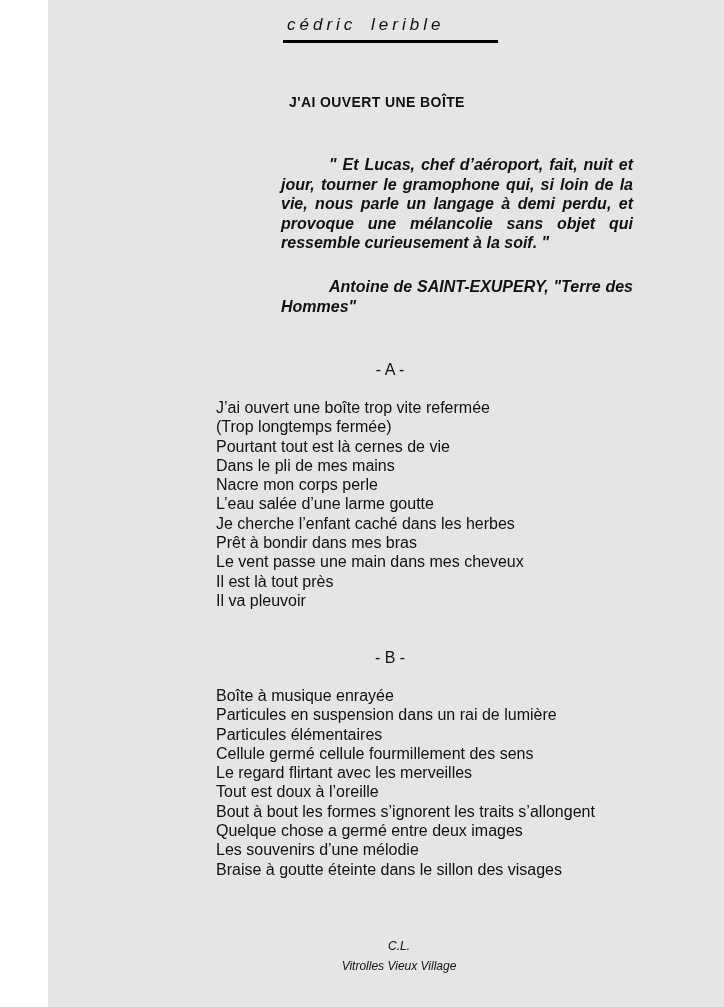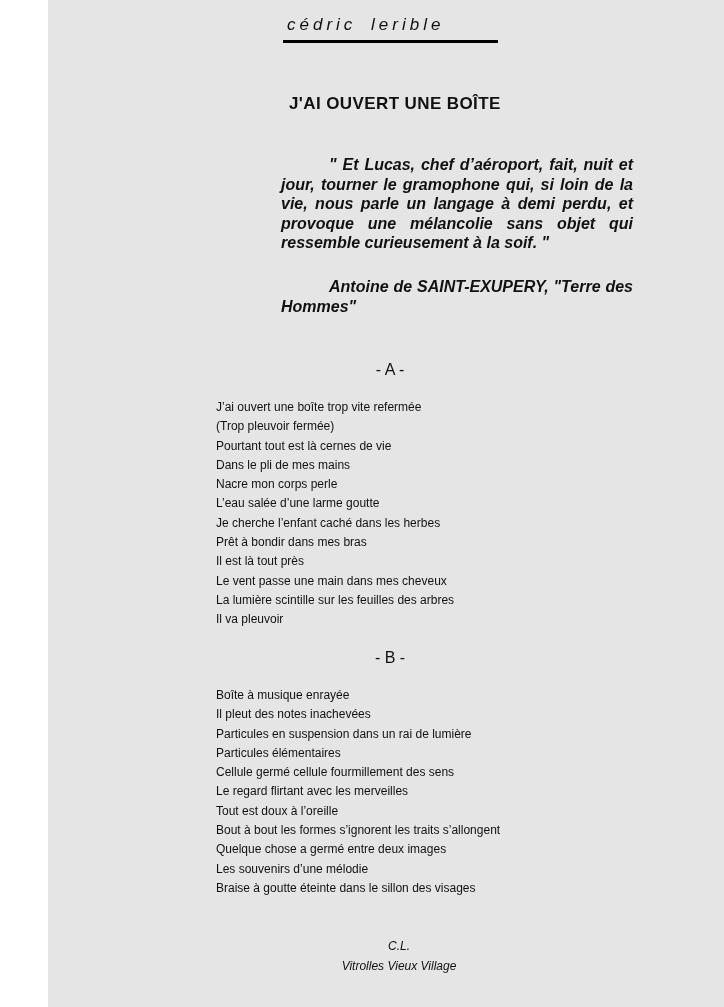--- a/index.html
+++ b/index.html
@@ -35,21 +35,21 @@
     word-spacing: 6px;
     padding-left: 4px;
     white-space: nowrap;
   }
 
   
   .poem-title {
     position: absolute;
     left: 241px;
     top: 94px;
-    font-size: 17px;
+    font-size: 14px;
     font-weight: bold;
     letter-spacing: 0.4px;
     white-space: nowrap;
   }
 
   
   .epigraph-quote {
     position: absolute;
     left: 233px;
     top: 155px;
@@ -85,21 +85,21 @@
     font-size: 16px;
     line-height: 20px;
   }
   .section-label.a { top: 360px; }
   .section-label.b { top: 648px; }
 
   
   .stanza {
     position: absolute;
     left: 168px;
-    font-size: 12px;
+    font-size: 16px;
     line-height: 19.3px;
   }
   .stanza.a { top: 398px; }
   .stanza.b { top: 686px; }
   .line { white-space: nowrap; }
 
   
   .signature {
     position: absolute;
     left: 168px;
@@ -123,38 +123,36 @@
   <div class="poem-title">J'AI OUVERT UNE BOÎTE</div>
 
   <blockquote class="epigraph-quote">" Et Lucas, chef d’aéroport, fait, nuit et jour, tourner le gramophone qui, si loin de la vie, nous parle un langage à demi perdu, et provoque une mélancolie sans objet qui ressemble curieusement à la soif. "</blockquote>
 
   <p class="epigraph-attribution">Antoine de SAINT-EXUPERY, "Terre des Hommes"</p>
 
   <div class="section-label a">- A -</div>
 
   <div class="stanza a">
     <div class="line">J’ai ouvert une boîte trop vite refermée</div>
-    <div class="line">(Trop pleuvoir fermée)</div>
+    <div class="line">(Trop longtemps fermée)</div>
     <div class="line">Pourtant tout est là cernes de vie</div>
     <div class="line">Dans le pli de mes mains</div>
     <div class="line">Nacre mon corps perle</div>
     <div class="line">L’eau salée d’une larme goutte</div>
     <div class="line">Je cherche l’enfant caché dans les herbes</div>
     <div class="line">Prêt à bondir dans mes bras</div>
+    <div class="line">Le vent passe une main dans mes cheveux</div>
     <div class="line">Il est là tout près</div>
-    <div class="line">Le vent passe une main dans mes cheveux</div>
-    <div class="line">La lumière scintille sur les feuilles des arbres</div>
     <div class="line">Il va pleuvoir</div>
   </div>
 
   <div class="section-label b">- B -</div>
 
   <div class="stanza b">
     <div class="line">Boîte à musique enrayée</div>
-    <div class="line">Il pleut des notes inachevées</div>
     <div class="line">Particules en suspension dans un rai de lumière</div>
     <div class="line">Particules élémentaires</div>
     <div class="line">Cellule germé cellule fourmillement des sens</div>
     <div class="line">Le regard flirtant avec les merveilles</div>
     <div class="line">Tout est doux à l’oreille</div>
     <div class="line">Bout à bout les formes s’ignorent les traits s’allongent</div>
     <div class="line">Quelque chose a germé entre deux images</div>
     <div class="line">Les souvenirs d’une mélodie</div>
     <div class="line">Braise à goutte éteinte dans le sillon des visages</div>
   </div>

